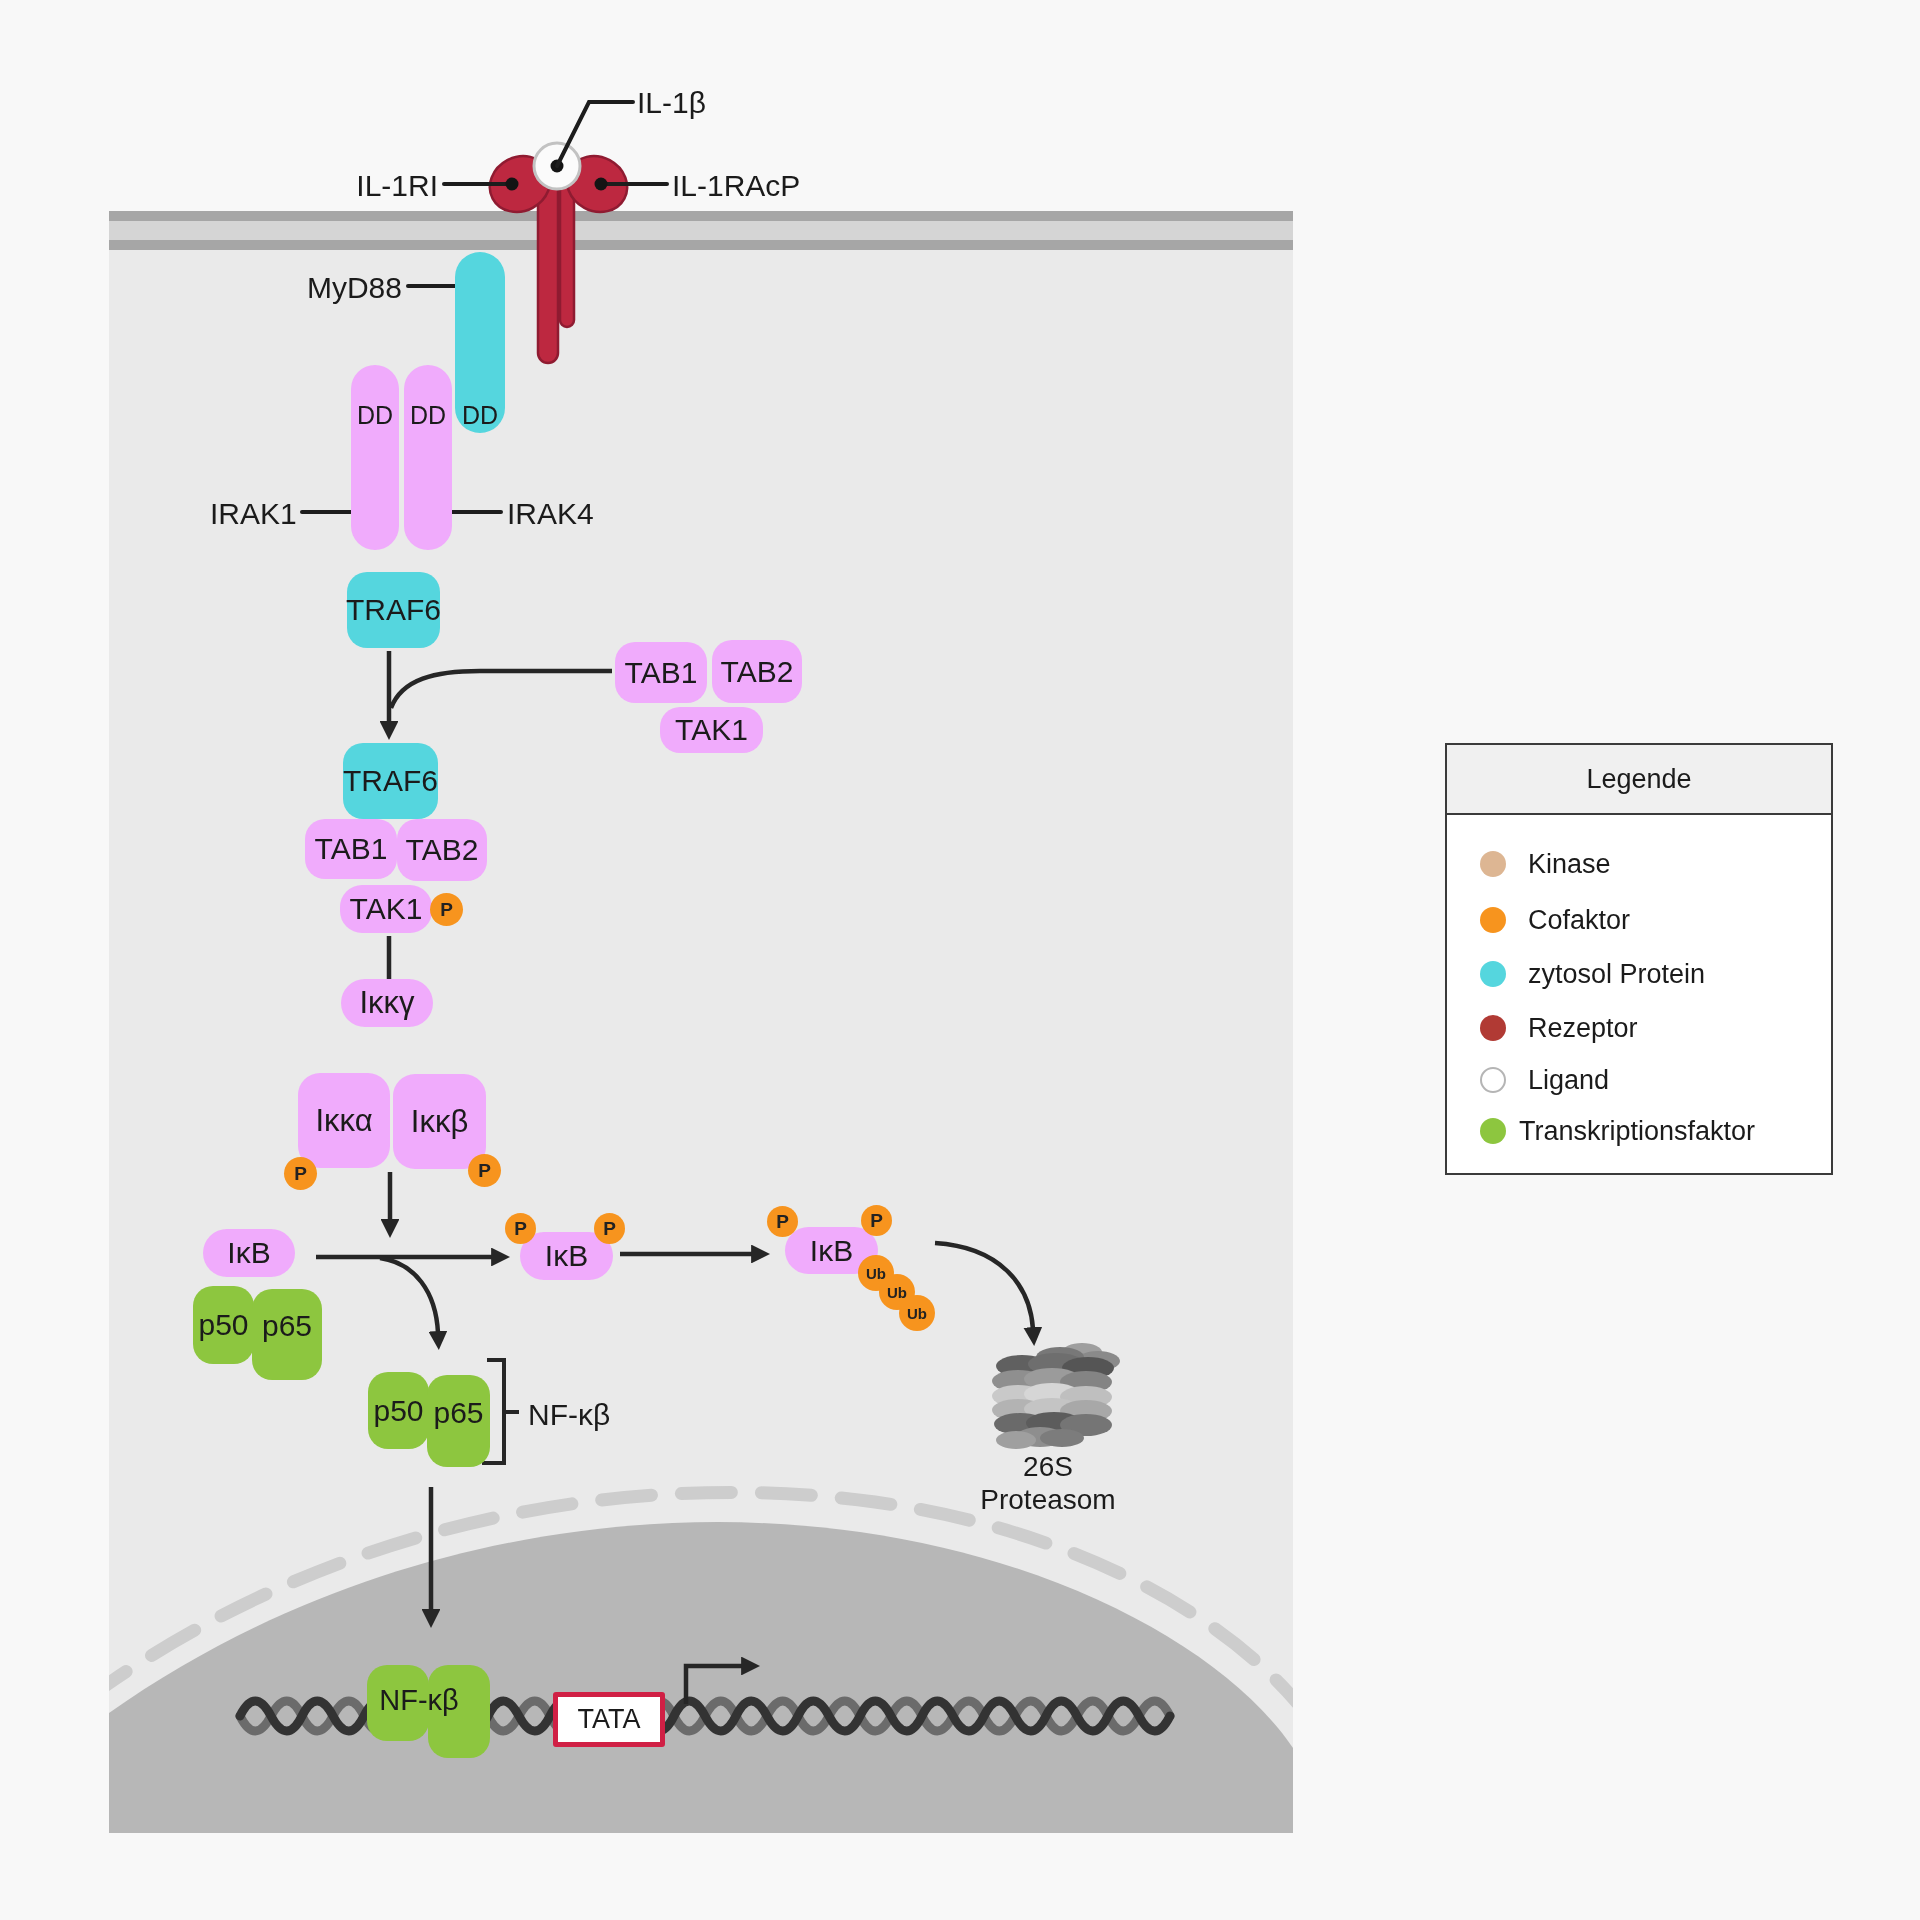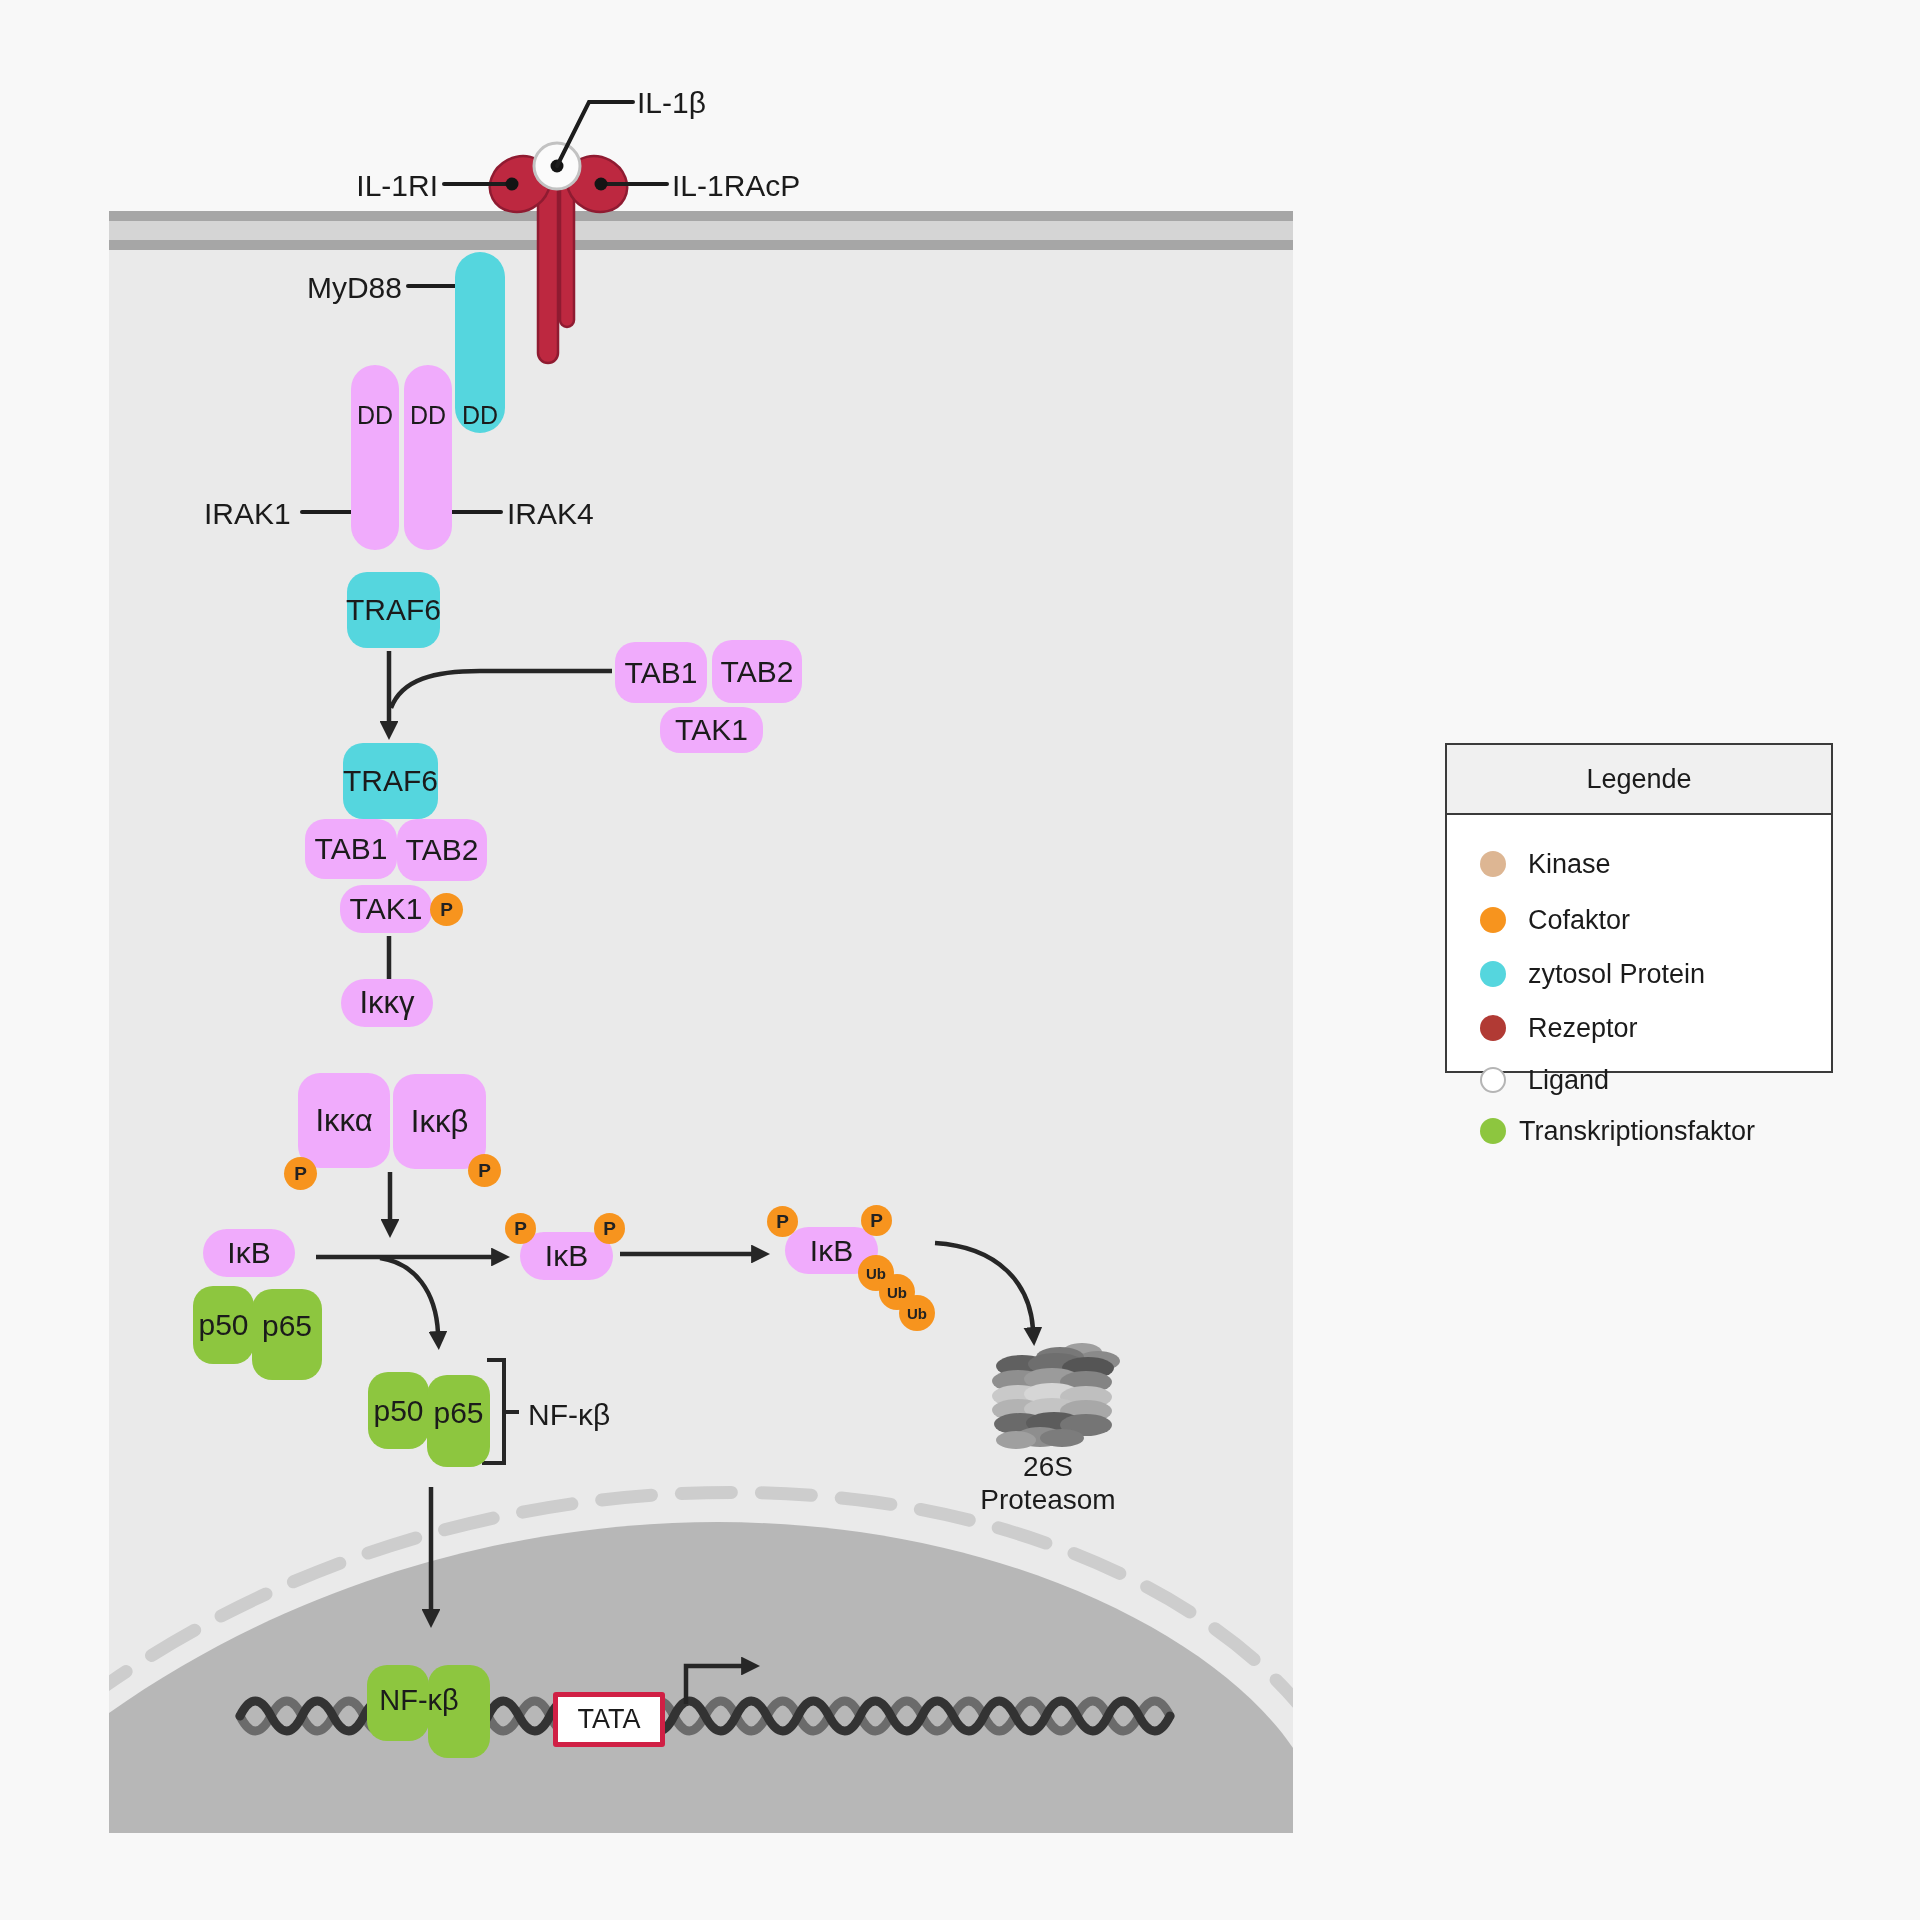--- a/index.html
+++ b/index.html
@@ -116,21 +116,21 @@
       <ellipse cx="1040" cy="1437" rx="24" ry="10" fill="#8e8e8e"></ellipse>
       <ellipse cx="1016" cy="1440" rx="20" ry="9" fill="#9f9f9f"></ellipse>
       <ellipse cx="1062" cy="1438" rx="22" ry="9" fill="#7c7c7c"></ellipse>
     </g>
   </svg>
 
   <div class="lbl" style="left:637px;top:86px;">IL-1β</div>
   <div class="lbl" style="left:350px;top:169px;width:88px;text-align:right;">IL-1RI</div>
   <div class="lbl" style="left:672px;top:169px;">IL-1RAcP</div>
   <div class="lbl" style="left:300px;top:271px;width:102px;text-align:right;">MyD88</div>
-  <div class="lbl" style="left:204px;top:497px;width:86px;text-align:right;">IRAK1</div>
+  <div class="lbl" style="left:210px;top:497px;width:86px;text-align:right;">IRAK1</div>
   <div class="lbl" style="left:507px;top:497px;">IRAK4</div>
 
   <div class="pill cyan" style="left:455px;top:252px;width:50px;height:181px;border-radius:25px;"></div>
   <div class="pill tan" style="left:351px;top:365px;width:48px;height:185px;border-radius:24px;"></div>
   <div class="pill tan" style="left:404px;top:365px;width:48px;height:185px;border-radius:24px;"></div>
   <div class="dd" style="left:352px;top:401px;width:46px;">DD</div>
   <div class="dd" style="left:405px;top:401px;width:46px;">DD</div>
   <div class="dd" style="left:456px;top:401px;width:48px;">DD</div>
 
   <div class="pill cyan" style="left:347px;top:572px;width:93px;height:76px;border-radius:20px;">TRAF6</div>
@@ -173,21 +173,21 @@
     <div>26S</div>
     <div>Proteasom</div>
   </div>
 
   <div class="pill green" style="left:367px;top:1665px;width:62px;height:76px;border-radius:20px;"></div>
   <div class="pill green" style="left:428px;top:1665px;width:62px;height:93px;border-radius:20px;"></div>
   <div class="lbl" style="left:367px;top:1684px;width:104px;text-align:center;font-size:29px;">NF-κβ</div>
 
   <div class="pill" style="left:553px;top:1692px;width:112px;height:55px;background:#ffffff;border:5px solid #d02045;border-radius:3px;font-size:27px;">TATA</div>
 
-  <div class="abs" style="left:1445px;top:743px;width:388px;height:330px;background:#ffffff;border:2px solid #3b3b3b;box-sizing:border-box;">
+  <div class="abs" style="left:1445px;top:743px;width:388px;height:432px;background:#ffffff;border:2px solid #3b3b3b;box-sizing:border-box;">
     <div style="position:absolute;left:0;top:0;right:0;height:68px;background:#f0f0f0;border-bottom:2px solid #3b3b3b;
                 display:flex;align-items:center;justify-content:center;font-size:27px;">
         <span>Legende</span>
       </div>
 
     <div>
       <span class="legend-dot" style="top: 106px; background-color: rgb(221, 182, 147);"></span>
       <span class="legend-item-label" style="top:104px;">Kinase</span>
     </div>
     <div>

